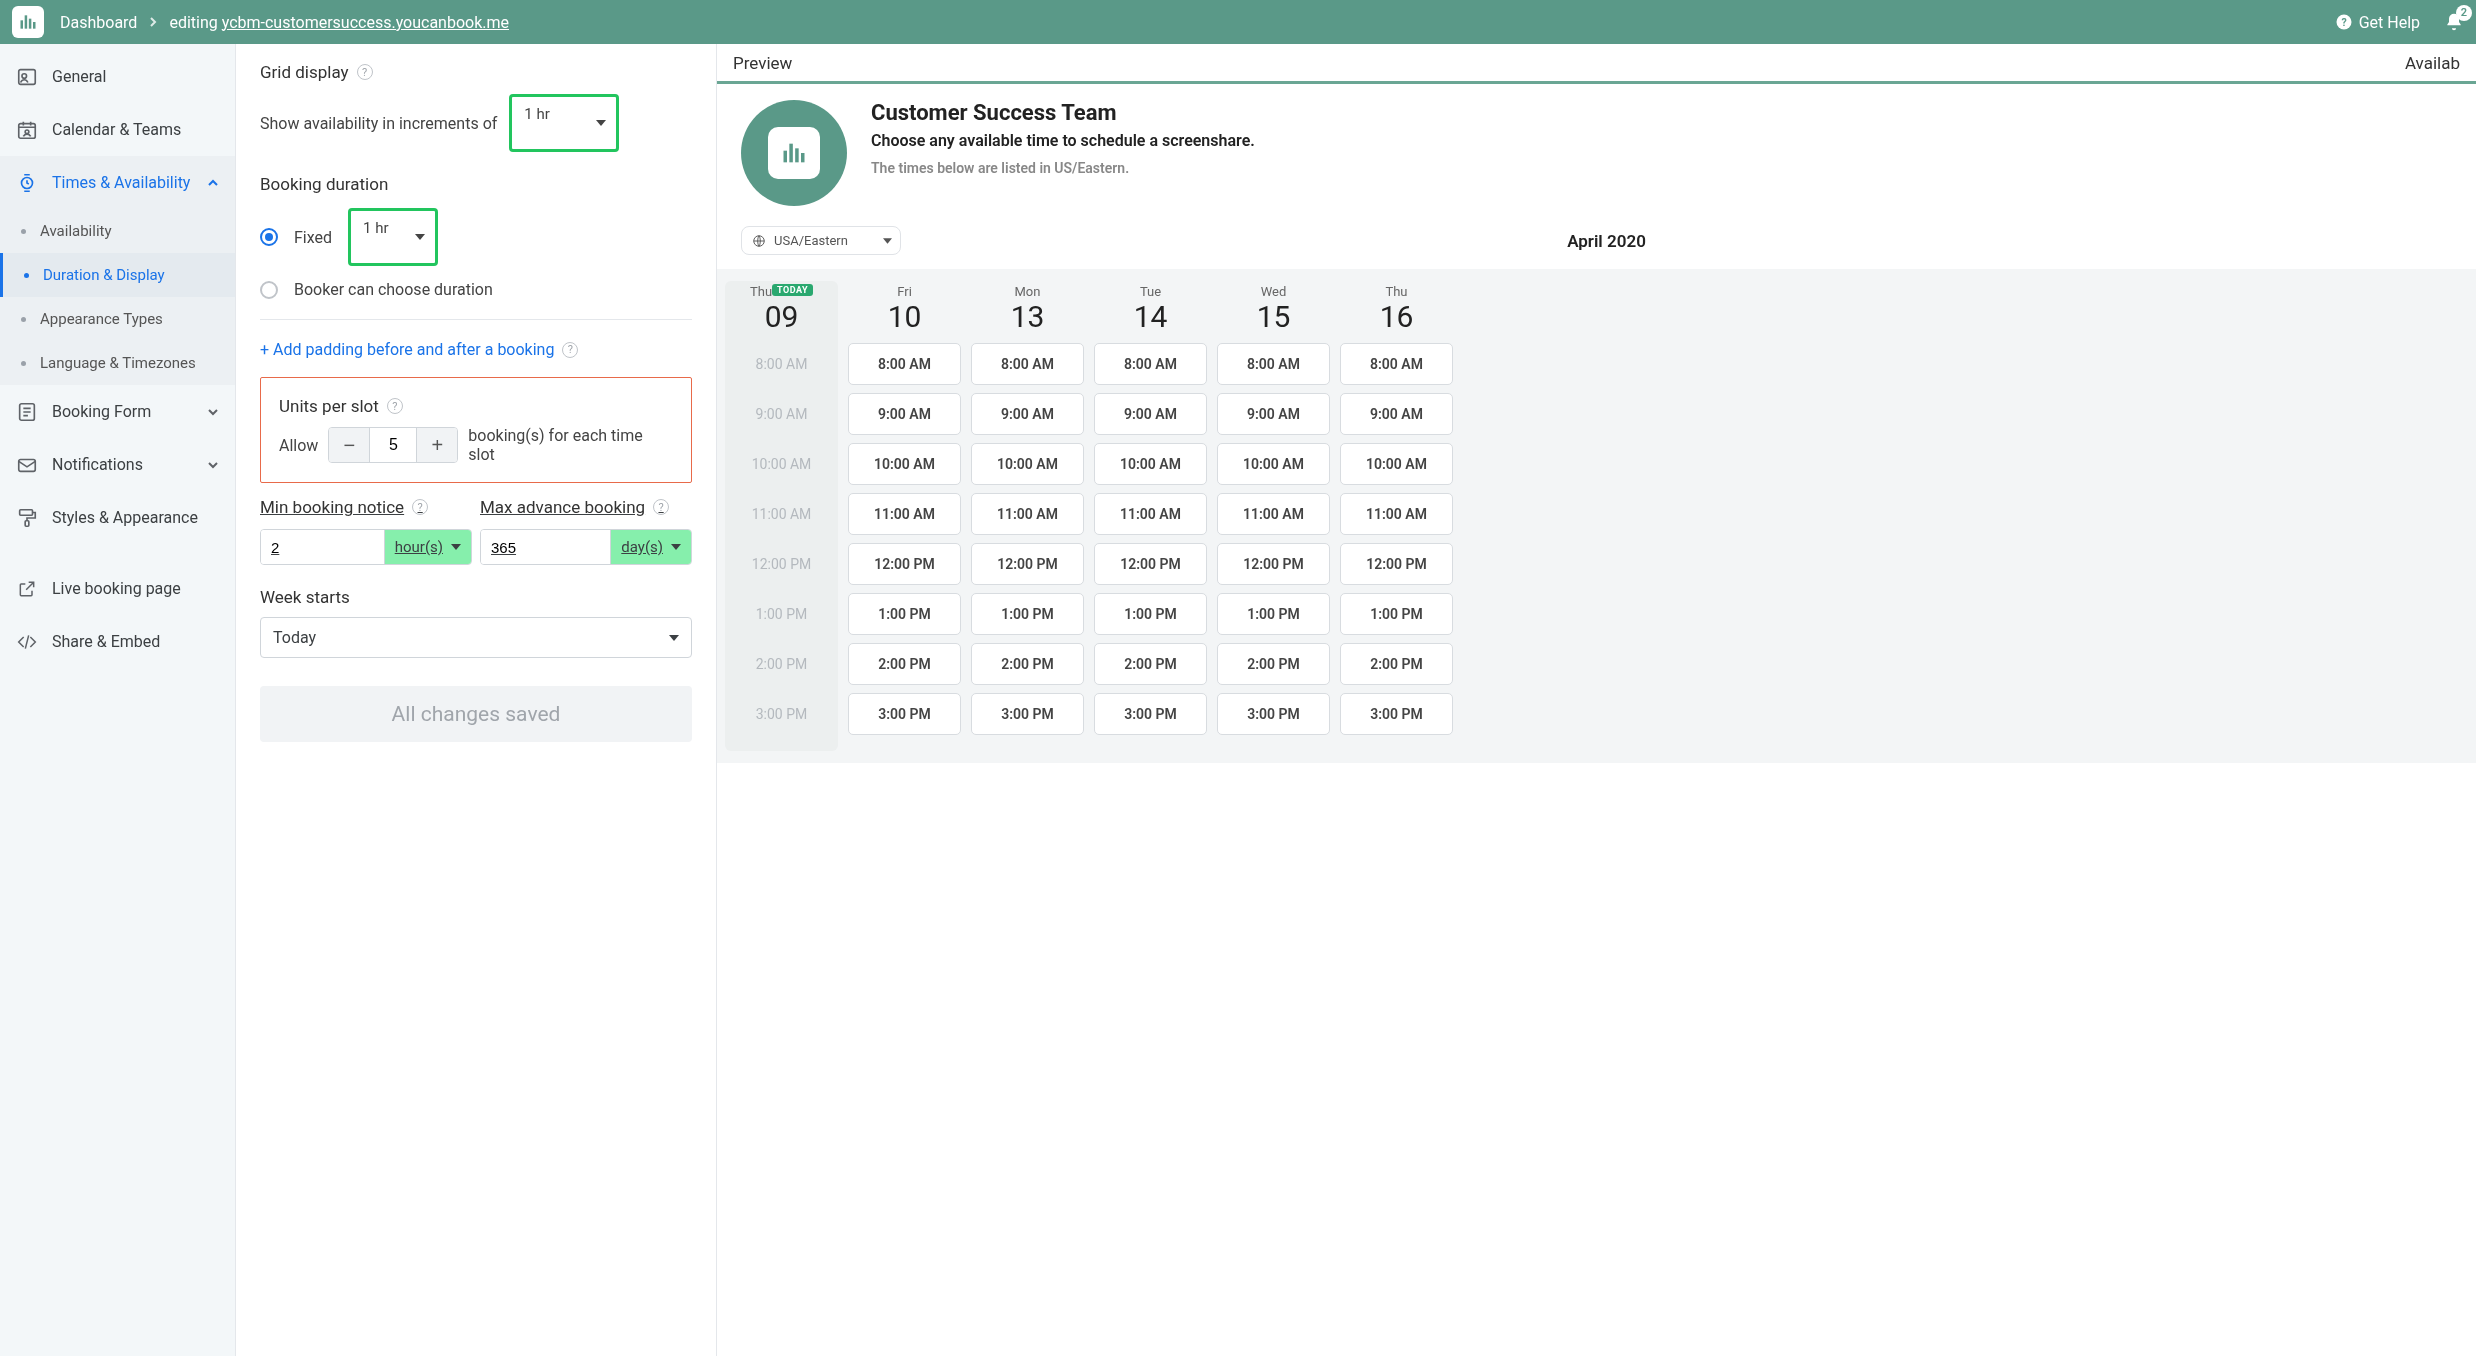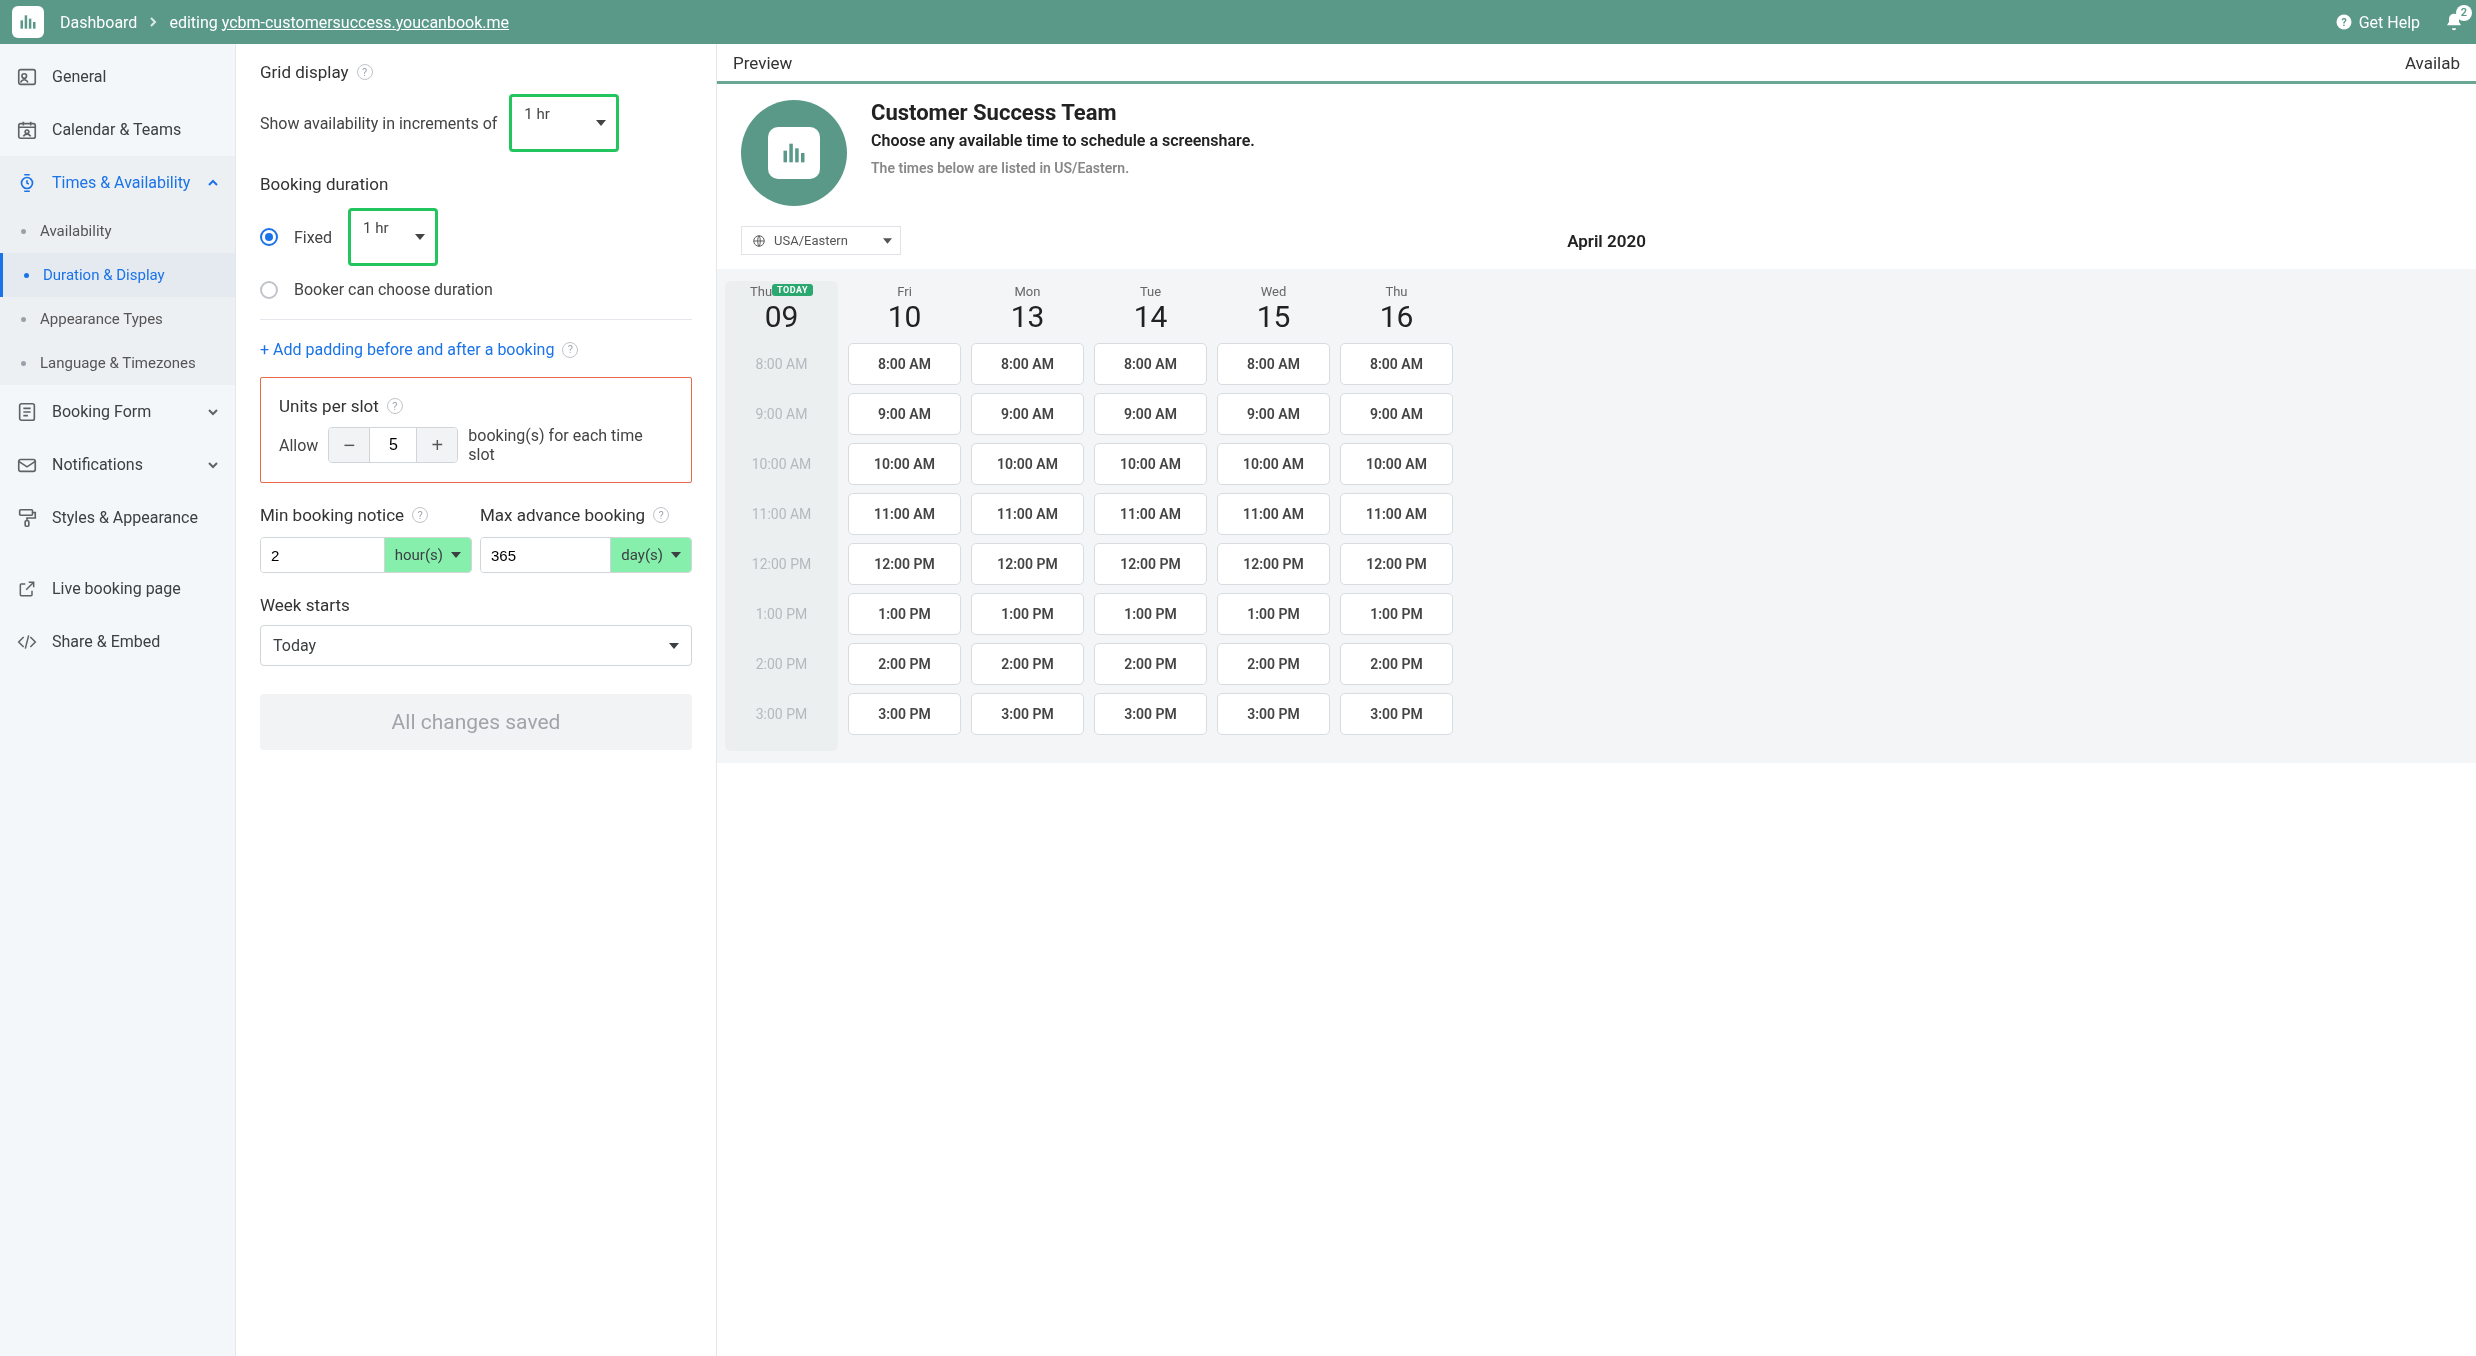--- a/index.html
+++ b/index.html
@@ -42,42 +42,42 @@
 .select .caret { position: absolute; right: 10px; top: 50%; transform: translateY(-50%); }
 .radio { width: 18px; height: 18px; border: 2px solid #c0c4c9; border-radius: 50%; display: inline-flex; align-items: center; justify-content: center; }
 .radio.checked { border-color: #1a73e8; }
 .radio.checked::after { content: ''; width: 8px; height: 8px; background: #1a73e8; border-radius: 50%; }
 .hr { border: none; border-top: 1px solid #e4e7eb; margin: 20px 0; }
 .linkish { color: #1a73e8; font-size: 16px; display: flex; align-items: center; gap: 8px; }
 .box-hl { border: 1.5px solid #e86a4a; border-radius: 2px; padding: 18px; margin-top: 18px; }
 .stepper { display: inline-flex; border: 1px solid #d0d5da; border-radius: 4px; height: 36px; align-items: stretch; overflow: hidden; }
 .stepper button { width: 40px; background: #f1f3f5; border: none; font-size: 20px; color: #555; cursor: pointer; display: flex; align-items: center; justify-content: center; }
 .stepper input { width: 48px; border: none; text-align: center; font-size: 16px; border-left: 1px solid #d0d5da; border-right: 1px solid #d0d5da; }
-.two-col { display: flex; gap: 8px; margin-top: 22px; }
+.two-col { display: flex; gap: 8px; margin-top: 14px; text-decoration: underline; }
 .two-col > div { flex: 1; }
 .input-grp { display: flex; border: 1px solid #d0d5da; border-radius: 4px; height: 36px; overflow: hidden; }
 .input-grp input { border: none; padding: 0 10px; font-size: 15px; width: 100px; flex: 1; }
 .input-grp .suffix { background: #86efac; border-left: 1px solid #d0d5da; display: flex; align-items: center; padding: 0 10px; gap: 8px; font-size: 15px; }
 .full-select { width: 100%; border: 1px solid #d0d5da; border-radius: 4px; padding: 10px 12px; font-size: 16px; background: #fff; display: flex; align-items: center; justify-content: space-between; }
 .save-bar { margin-top: 28px; background: #f1f3f5; color: #a0a5ab; text-align: center; padding: 16px; border-radius: 4px; font-size: 21px; }
 
 
 .preview { flex: 1; border-left: 1px solid #e4e7eb; display: flex; flex-direction: column; min-width: 0; }
 .prev-tabs { display: flex; border-bottom: 3px solid #6aa694; height: 40px; }
 .prev-tab { flex: 1; display: flex; align-items: center; padding: 0 16px; font-size: 17px; color: #333; }
 .prev-tab.right { justify-content: flex-end; }
 .prev-body { flex: 1; overflow: hidden; background: #fff; }
 .prev-hero { display: flex; gap: 24px; padding: 16px 24px 20px 24px; align-items: flex-start; }
 .prev-logo { width: 106px; height: 106px; border-radius: 50%; background: #5a9988; display: flex; align-items: center; justify-content: center; }
 .prev-logo-inner { width: 52px; height: 52px; background: #fff; border-radius: 10px; display: flex; align-items: center; justify-content: center; color: #5a9988; }
 .prev-title { font-size: 22px; font-weight: 700; color: #222; margin-bottom: 6px; }
 .prev-sub { font-size: 16px; font-weight: 600; color: #222; margin-bottom: 10px; }
 .prev-note { font-size: 14px; font-weight: 600; color: #888; }
 .prev-controls { display: flex; align-items: center; padding: 0 24px 14px 24px; }
-.tz-select { border: 1px solid #e0e3e7; border-radius: 0; padding: 6px 28px 6px 10px; font-size: 13px; color: #555; display: flex; align-items: center; gap: 8px; position: relative; min-width: 160px; }
+.tz-select { border: 1px solid #e0e3e7; border-radius: 8px; padding: 6px 28px 6px 10px; font-size: 13px; color: #555; display: flex; align-items: center; gap: 8px; position: relative; min-width: 160px; }
 .tz-select .caret { position: absolute; right: 8px; }
 .month { flex: 1; text-align: center; font-size: 17px; font-weight: 600; color: #222; padding-right: 140px; }
 .cal { background: #f3f5f6; padding: 12px 8px; overflow-x: hidden; }
 .cal-grid { display: flex; gap: 10px; }
 .cal-col { width: 113px; flex: none; }
 .day-head { text-align: center; margin-bottom: 10px; }
 .dow { font-size: 13px; color: #666; display: inline-flex; align-items: flex-start; }
 .today-b { background: #2aa86f; color: #fff; font-size: 9px; font-weight: 700; padding: 1px 5px; border-radius: 3px; letter-spacing: .5px; }
 .daynum { font-size: 30px; font-weight: 400; color: #222; line-height: 1.1; }
 .cal-col.past { background: #ecefef; border-radius: 6px; padding: 0 4px 8px; }

